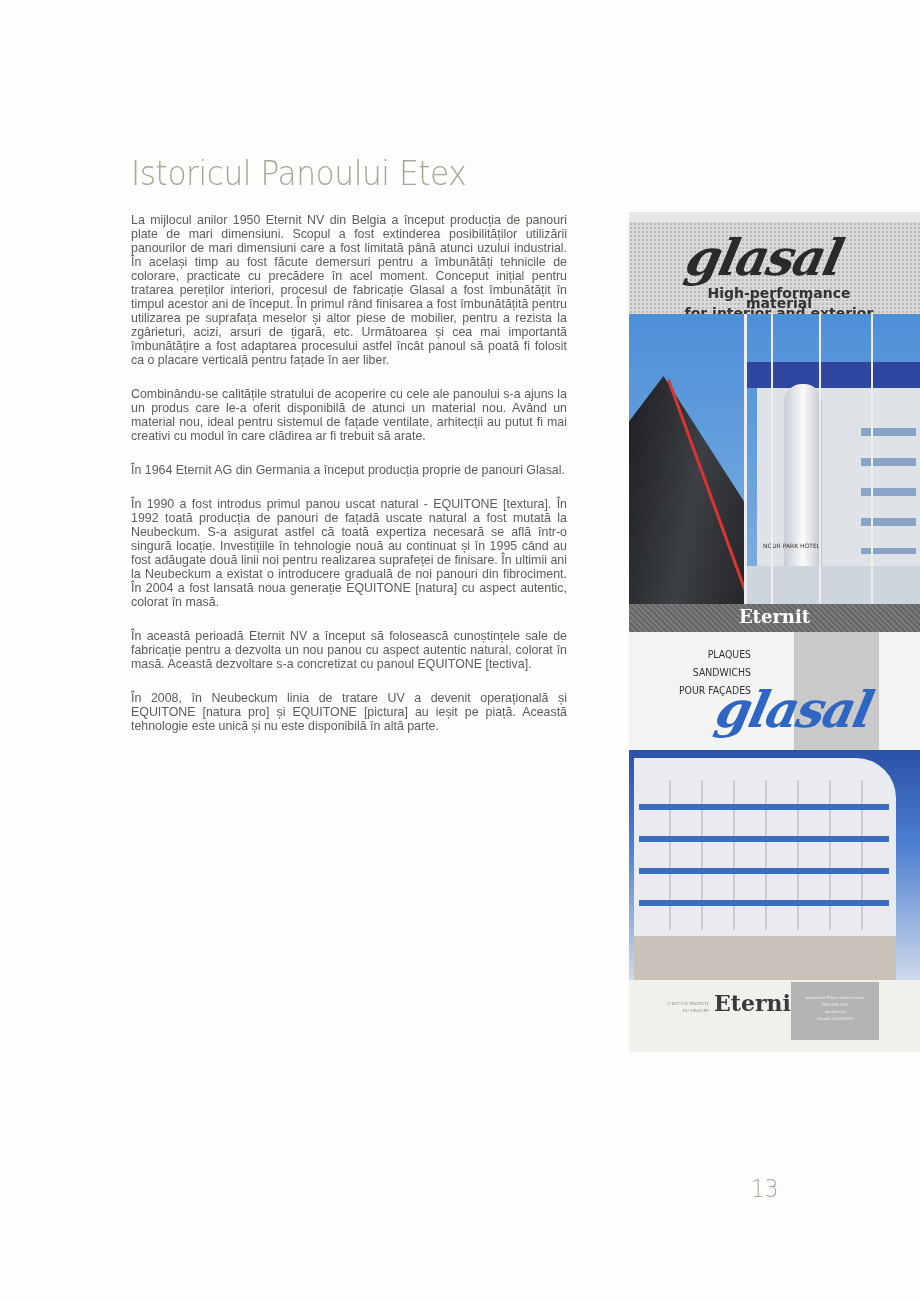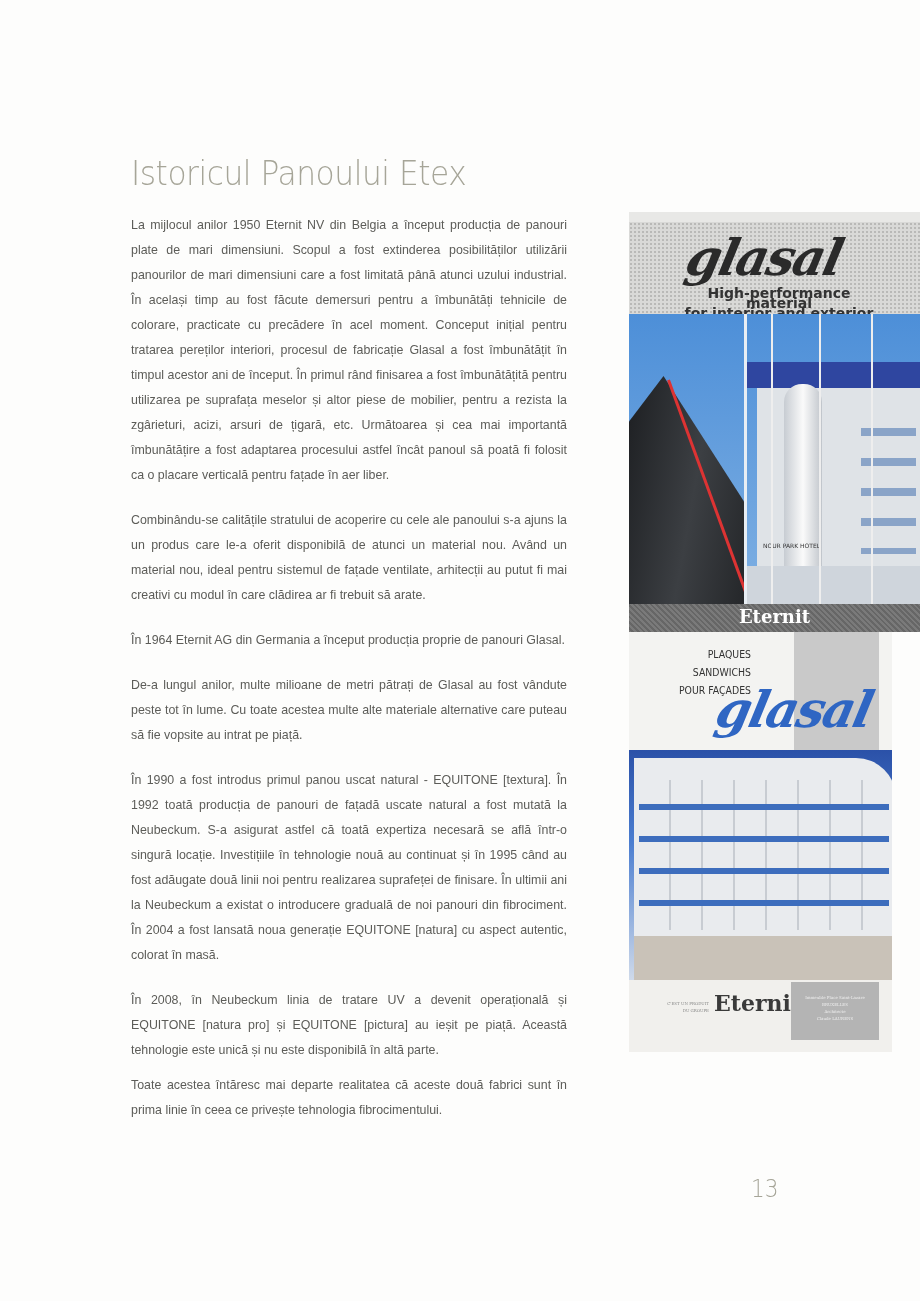--- a/index.html
+++ b/index.html
@@ -10,25 +10,25 @@
   .title {
     position: absolute; left: 131px; top: 130px;
     font-family: "DejaVu Sans", sans-serif; font-weight: 300;
     font-size: 34px; color: #a6a598; letter-spacing: -0.5px;
     font-stretch: condensed; transform: scaleX(0.92); transform-origin: left top;
     white-space: nowrap;
   }
   .body-text {
     position: absolute; left: 131px; top: 213px; width: 436px;
     font-family: "Liberation Sans", sans-serif;
-    font-size: 12.4px; line-height: 25px; color: #5c5c58;
+    font-size: 12.4px; line-height: 14px; color: #5c5c58;
     text-align: justify;
   }
   .body-text p { margin: 0 0 20.05px 0; }
-  .body-text p.tight { margin-bottom: 0; margin-top: 10px; }
+  .body-text p.tight { margin-bottom: 0; }
 
   
   .brochure1 {
     position: absolute; left: 629px; top: 212px; width: 291px; height: 420px;
     background: #e8e8e6; overflow: hidden;
   }
   .b1-head {
     position: absolute; left: 0; top: 10px; width: 291px; height: 92px;
     background-color: #d9d9d7;
     background-image: radial-gradient(#b9b9b7 1px, transparent 1.2px);
@@ -79,21 +79,21 @@
     position: absolute; left: 0; top: 392px; width: 291px; height: 28px;
     background-color: #6e6e6e;
     background-image: repeating-linear-gradient(45deg, #7a7a7a 0 2px, #666 2px 4px);
   }
   .b1-eternit {
     position: absolute; left: 0; width: 291px; top: 2px; text-align: center;
     font-family: "DejaVu Serif", serif; font-weight: bold; font-size: 18px; color: #fff;
   }
 
   .brochure2 {
-    position: absolute; left: 629px; top: 632px; width: 263px; height: 420px;
+    position: absolute; left: 629px; top: 632px; width: 291px; height: 420px;
     background: #f3f3f1; overflow: hidden;
   }
   .b2-greybar { position: absolute; left: 165px; top: 0; width: 85px; height: 120px; background: #c9c9c9; }
   .b2-heading {
     position: absolute; left: 20px; top: 14px; width: 120px; text-align: right;
     font-family: "DejaVu Sans", sans-serif; font-size: 11px; line-height: 18px; color: #333;
     transform: scaleX(0.85); transform-origin: left top;
   }
   .b2-logo { left: 88px; top: 48px; font-size: 50px; color: #2f66c3; transform: skewX(-12deg); }
   .b2-photo {
@@ -136,24 +136,23 @@
 </style>
 </head>
 <body>
 
 <h1 class="title">Istoricul Panoului Etex</h1>
 
 <div class="body-text">
   <p>La mijlocul anilor 1950 Eternit NV din Belgia a început producția de panouri plate de mari dimensiuni. Scopul a fost extinderea posibilităților utilizării panourilor de mari dimensiuni care a fost limitată până atunci uzului industrial. În același timp au fost făcute demersuri pentru a îmbunătăți tehnicile de colorare, practicate cu precădere în acel moment. Conceput inițial pentru tratarea pereților interiori, procesul de fabricație Glasal a fost îmbunătățit în timpul acestor ani de început. În primul rând finisarea a fost îmbunătățită pentru utilizarea pe suprafața meselor și altor piese de mobilier, pentru a rezista la zgârieturi, acizi, arsuri de țigară, etc. Următoarea și cea mai importantă îmbunătățire a fost adaptarea procesului astfel încât panoul să poată fi folosit ca o placare verticală pentru fațade în aer liber.</p>
   <p>Combinându-se calitățile stratului de acoperire cu cele ale panoului s-a ajuns la un produs care le-a oferit disponibilă de atunci un material nou. Având un material nou, ideal pentru sistemul de fațade ventilate, arhitecții au putut fi mai creativi cu modul în care clădirea ar fi trebuit să arate.</p>
   <p>În 1964 Eternit AG din Germania a început producția proprie de panouri Glasal.</p>
-  <p>De-a lungul anilor, multe milioane de metri pătrați de Glasal au fost vândute peste tot în lume. Cu toate acestea multe alte materiale alternative care puteau să fie vopsite au intrat pe piață.</p>
   <p>În 1990 a fost introdus primul panou uscat natural - EQUITONE [textura]. În 1992 toată producția de panouri de fațadă uscate natural a fost mutată la Neubeckum. S-a asigurat astfel că toată expertiza necesară se află într-o singură locație. Investițiile în tehnologie nouă au continuat și în 1995 când au fost adăugate două linii noi pentru realizarea suprafeței de finisare. În ultimii ani la Neubeckum a existat o introducere graduală de noi panouri din fibrociment. În 2004 a fost lansată noua generație EQUITONE [natura] cu aspect autentic, colorat în masă.</p>
+  <p>În această perioadă Eternit NV a început să folosească cunoștințele sale de fabricație pentru a dezvolta un nou panou cu aspect autentic natural, colorat în masă. Această dezvoltare s-a concretizat cu panoul EQUITONE [tectiva].</p>
   <p class="tight">În 2008, în Neubeckum linia de tratare UV a devenit operațională și EQUITONE [natura pro] și EQUITONE [pictura] au ieșit pe piață. Această tehnologie este unică și nu este disponibilă în altă parte.</p>
-  <p class="tight">Toate acestea întăresc mai departe realitatea că aceste două fabrici sunt în prima linie în ceea ce privește tehnologia fibrocimentului.</p>
 </div>
 
 <div class="brochure1">
   <div class="b1-head">
     <div class="glasal-logo b1-logo">glasal</div>
     <div class="b1-tag">
       <div>High-performance material</div>
       <div>for interior and exterior introducere</div>
     </div>
   </div>

